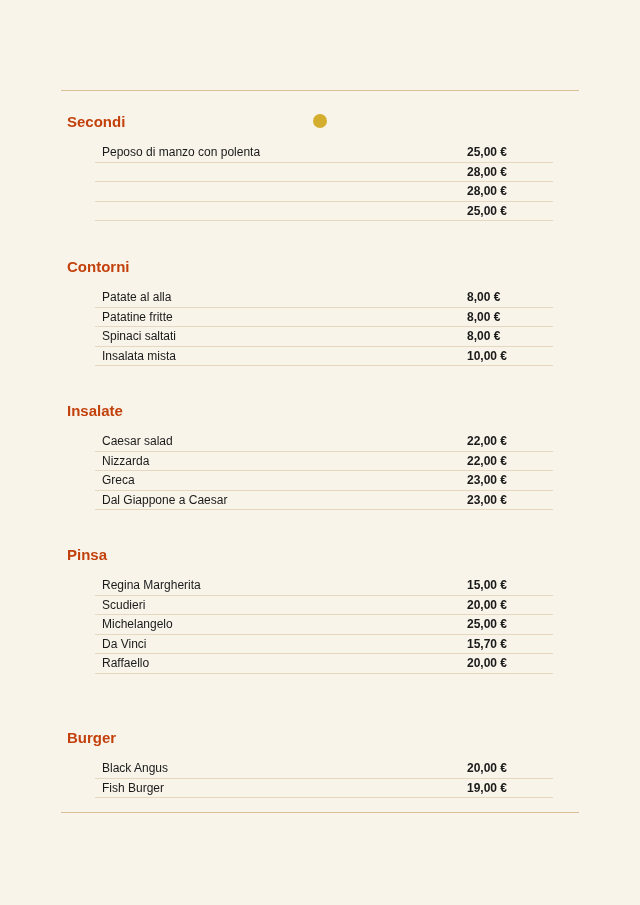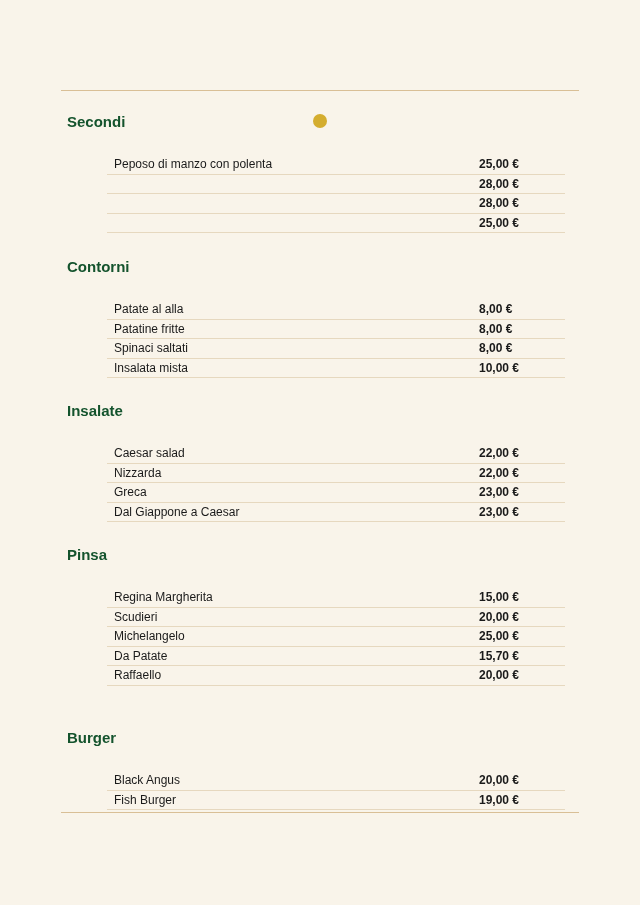--- a/index.html
+++ b/index.html
@@ -40,30 +40,30 @@
       left: 0;
       width: 640px;
     }
     .section-title {
       position: absolute;
       left: 67px;
       top: 0;
       margin: 0;
       font-size: 15px;
       font-weight: bold;
-      color: #14532d;
+      color: #c2410c;
       line-height: 18px;
     }
     .items {
       position: absolute;
       left: 91px;
       top: 26px;
       width: 458px;
       list-style: none;
-      margin: 16px;
+      margin: 4px;
       padding: 0;
     }
     .item {
       position: relative;
       height: 18.5px;
       border-bottom: 1px solid #e6d8bf;
       font-size: 12px;
       line-height: 19px;
     }
     .item-name {
@@ -156,21 +156,21 @@
       </li>
     <li class="item">
         <span class="item-name">Scudieri</span>
         <span class="item-price">20,00 €</span>
       </li>
     <li class="item">
         <span class="item-name">Michelangelo</span>
         <span class="item-price">25,00 €</span>
       </li>
     <li class="item">
-        <span class="item-name">Da Patate</span>
+        <span class="item-name">Da Vinci</span>
         <span class="item-price">15,70 €</span>
       </li>
     <li class="item">
         <span class="item-name">Raffaello</span>
         <span class="item-price">20,00 €</span>
       </li>
   </ul>
 </section>
 
 <section class="section" style="top:729px;">

